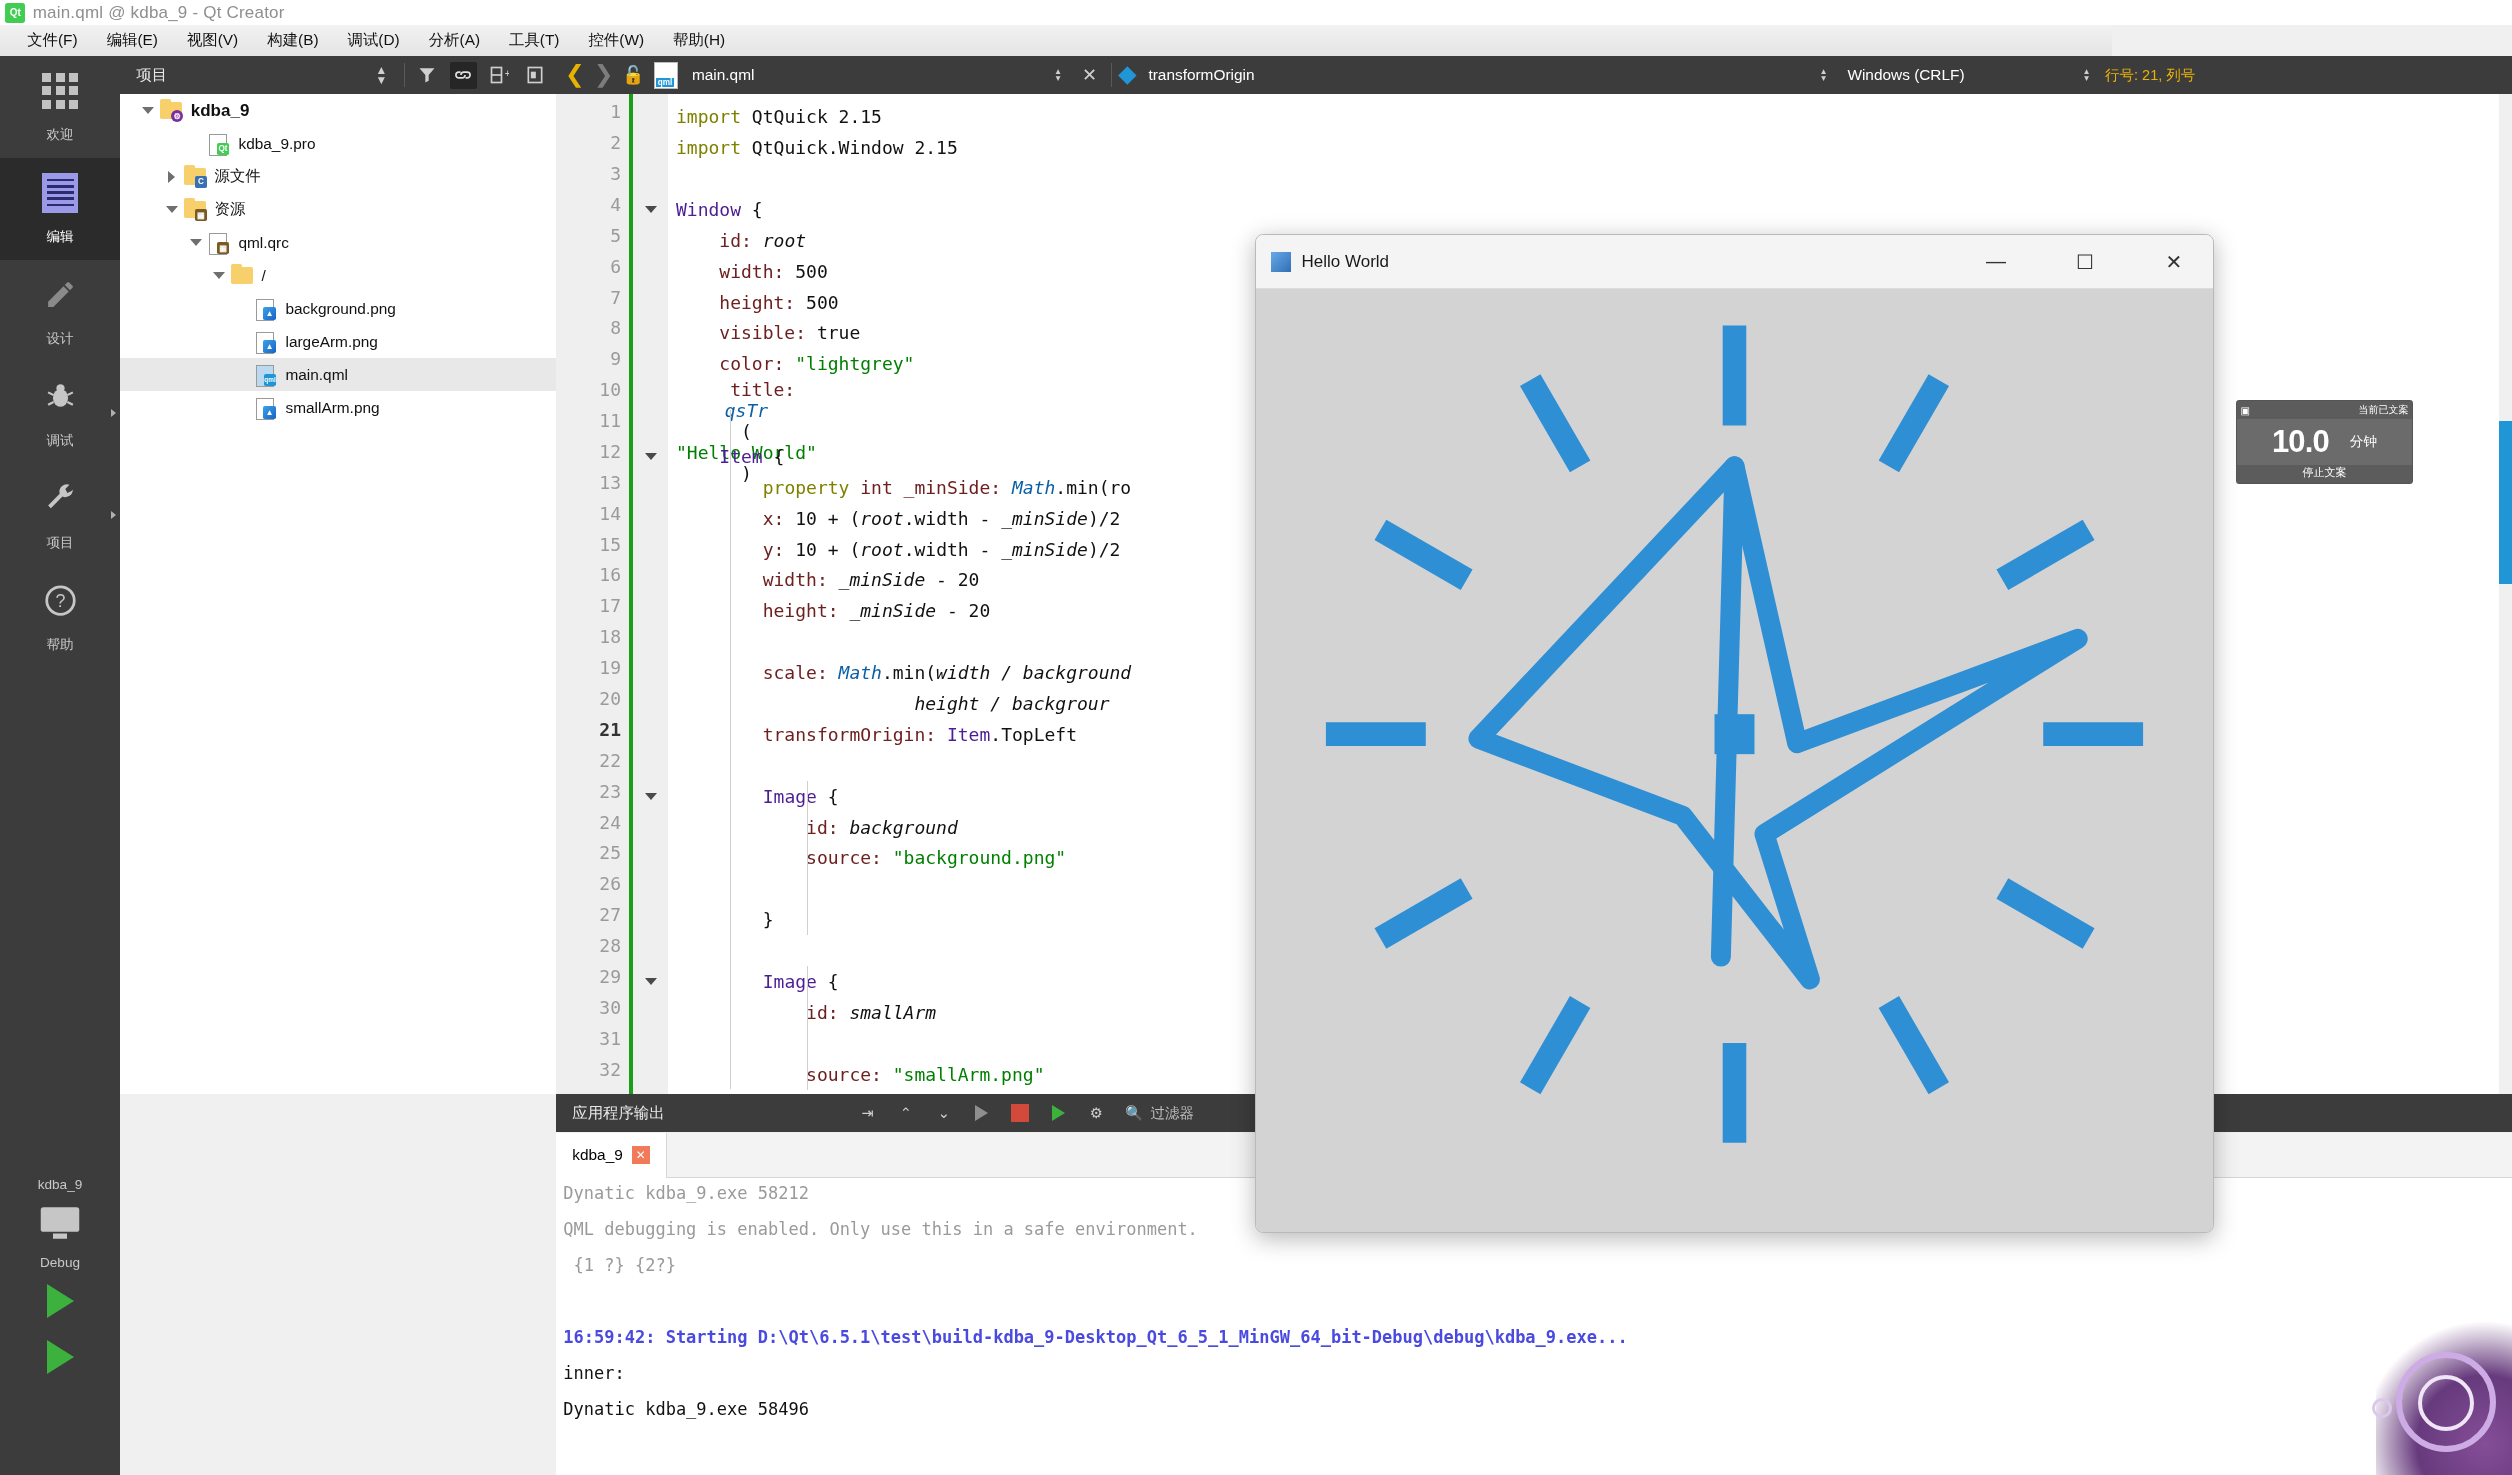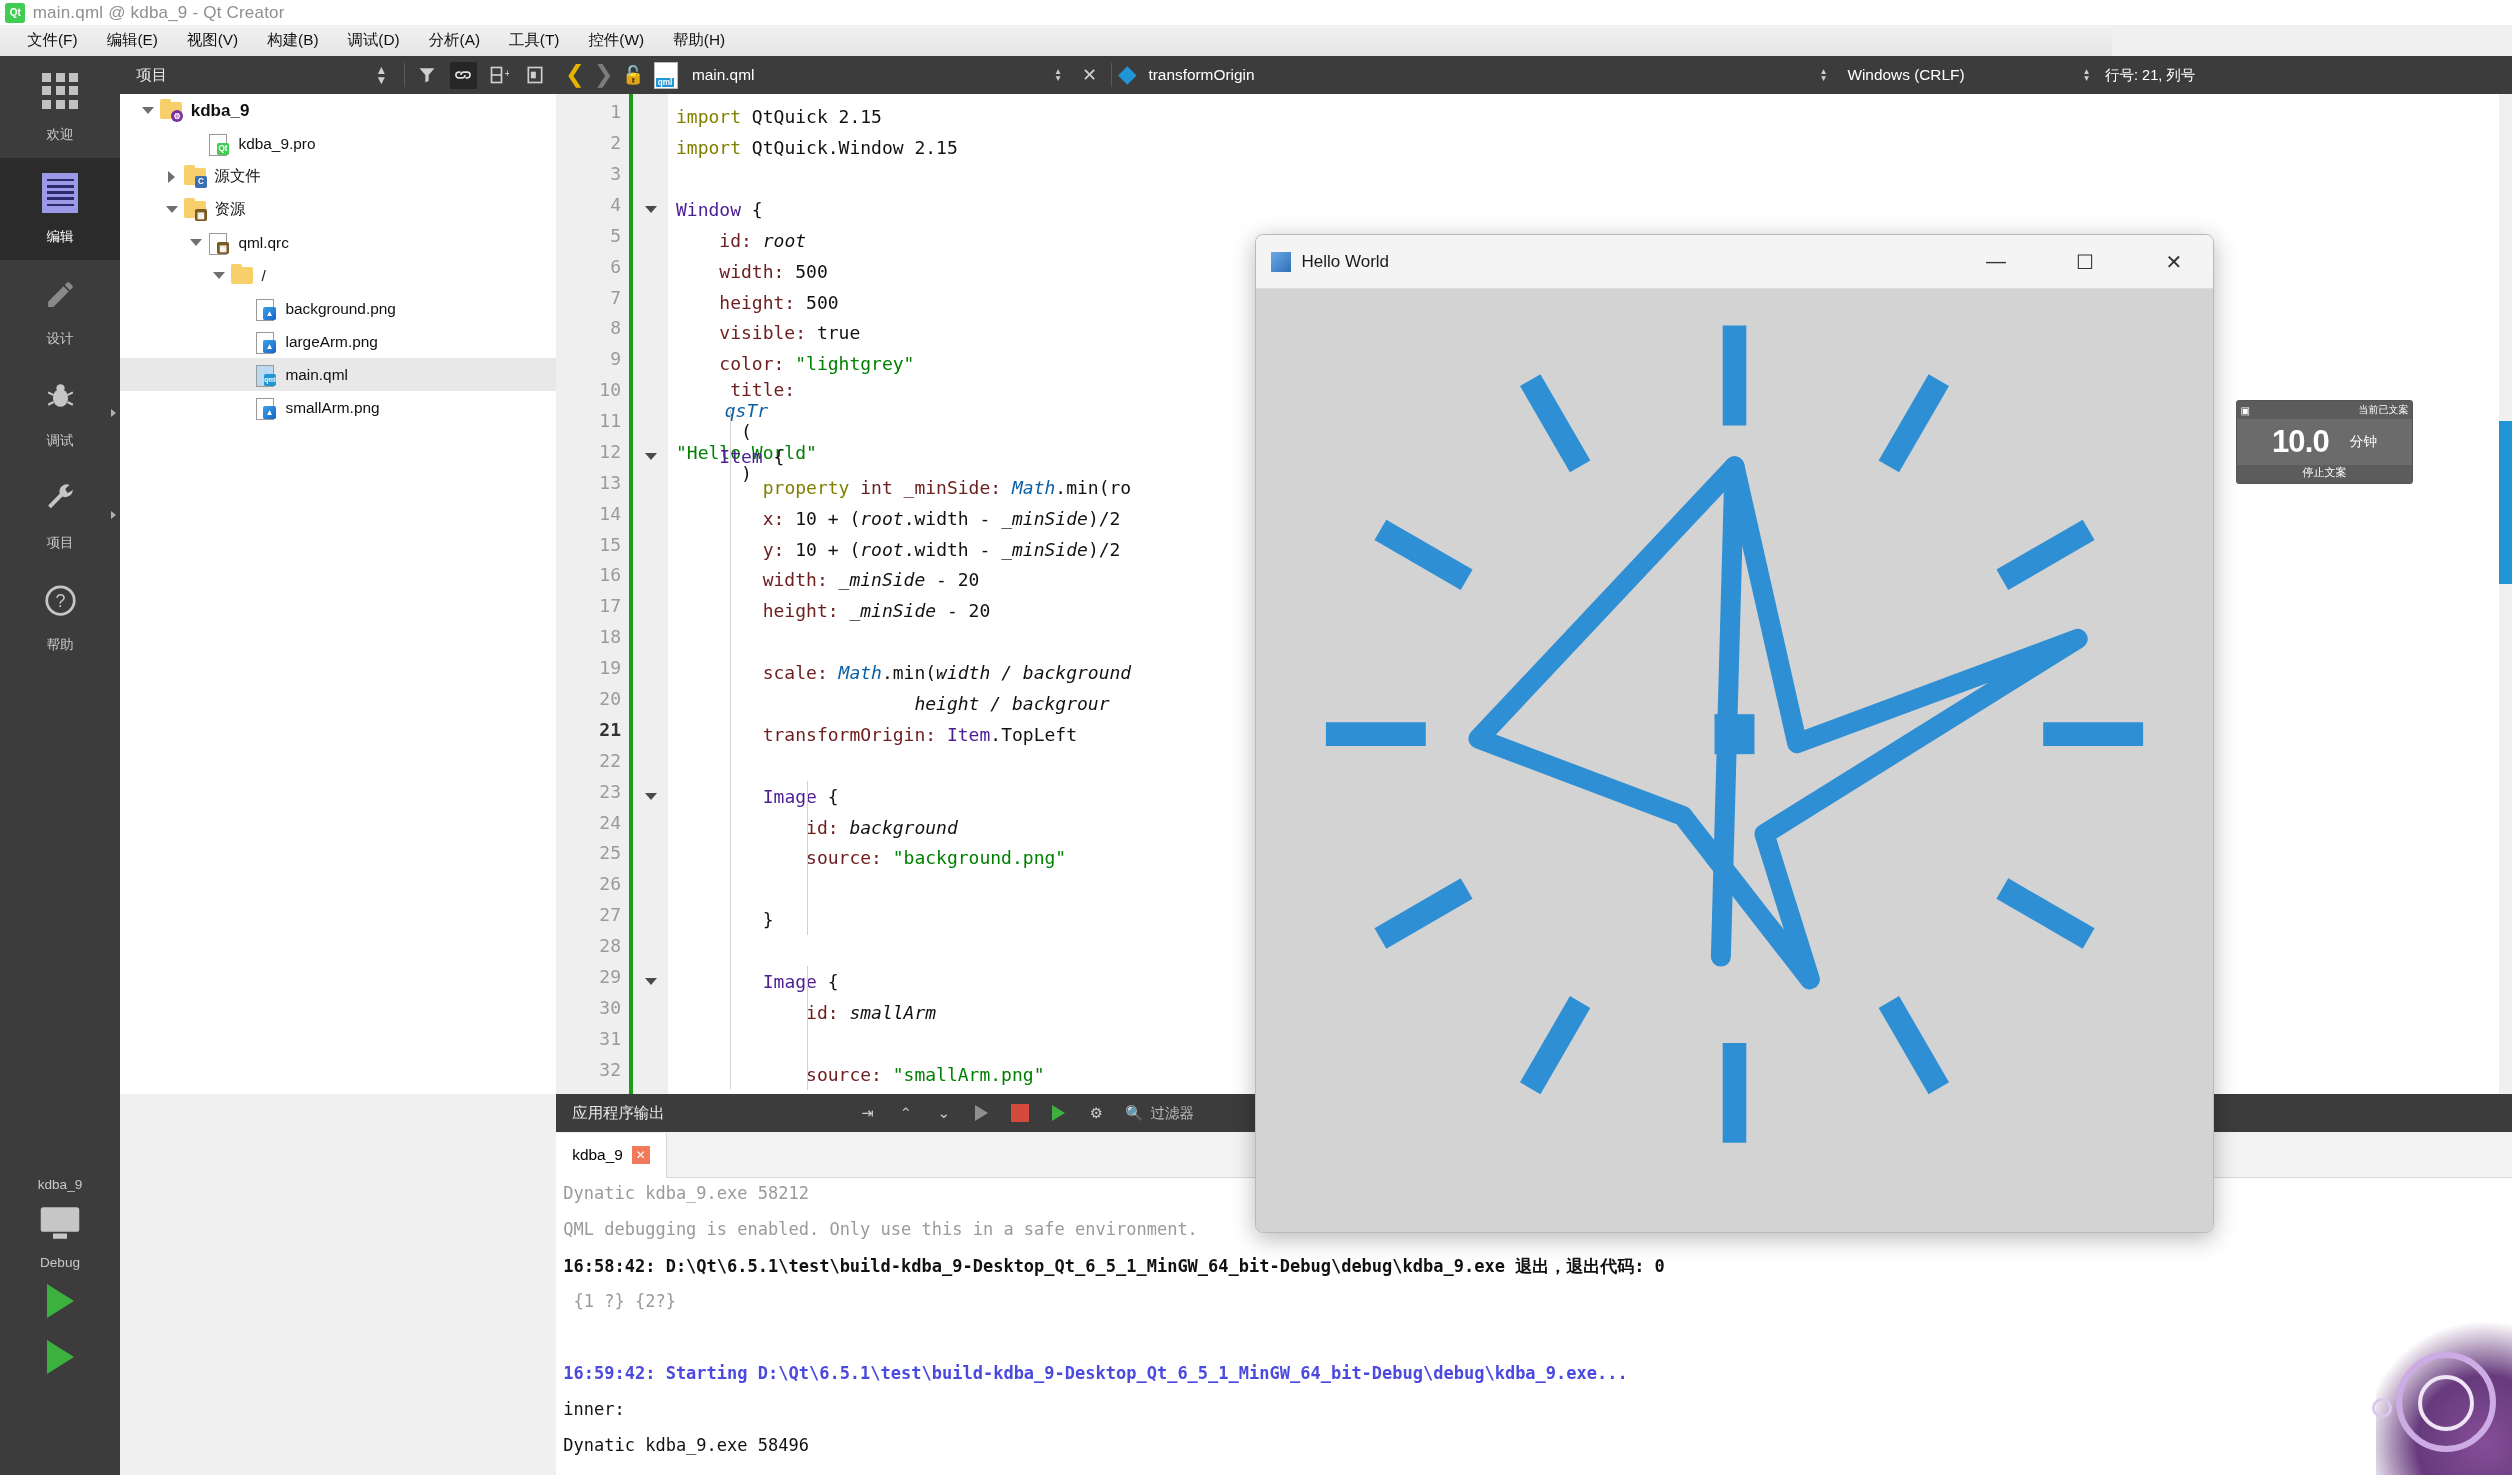--- a/index.html
+++ b/index.html
@@ -437,21 +437,21 @@
   <span class="sep-v"></span>
   <span class="diamond"></span>
   <span class="combo" style="min-width:690px;">
     <span>transformOrigin</span>
     <span class="spin" style="margin-left:auto;">▲<br>▼</span>
   </span>
   <span class="combo" style="min-width:254px;">
     <span>Windows (CRLF)</span>
     <span class="spin" style="margin-left:auto;">▲<br>▼</span>
   </span>
-  <span style="color:#ffffff;">行号: 21, 列号</span>
+  <span style="color:#eab308;">行号: 21, 列号</span>
 </div>
 
 <div id="editor">
   <div id="gutter"></div>
   <div id="greenbar"></div>
   <div id="foldcol"></div>
   <div id="codelines">
       <div class="lnum" style="top: 7.3px;">1</div>
       <div class="cline code" style="top: 7.3px;"><span class="k-kw">import</span><span class="k-plain"> QtQuick 2.15</span></div>
       <div class="lnum" style="top: 38px;">2</div>
@@ -563,21 +563,20 @@
 <div id="output">
   <div id="outtabs">
     <div class="otab">
       <span>kdba_9</span>
       <span class="stop">✕</span>
     </div>
   </div>
   <div id="outlines" style="padding-top:5.4px;">
       <div class="oline o-grey" style="height: 36px;">Dynatic kdba_9.exe 58212</div>
       <div class="oline o-grey" style="height: 36px;">QML debugging is enabled. Only use this in a safe environment.</div>
-      <div class="oline o-black" style="height: 36px;">16:58:42: D:\Qt\6.5.1\test\build-kdba_9-Desktop_Qt_6_5_1_MinGW_64_bit-Debug\debug\kdba_9.exe 退出，退出代码: 0</div>
       <div class="oline o-grey" style="height: 36px;"> {1 ?} {2?}</div>
       <div class="oline o-plain" style="height: 36px;"></div>
       <div class="oline o-blue" style="height: 36px;">16:59:42: Starting D:\Qt\6.5.1\test\build-kdba_9-Desktop_Qt_6_5_1_MinGW_64_bit-Debug\debug\kdba_9.exe...</div>
       <div class="oline o-plain" style="height: 36px;">inner:</div>
       <div class="oline o-plain" style="height: 36px;">Dynatic kdba_9.exe 58496</div>
     </div>
 </div>
 
 <div id="appwin">
   <div id="appbar">

